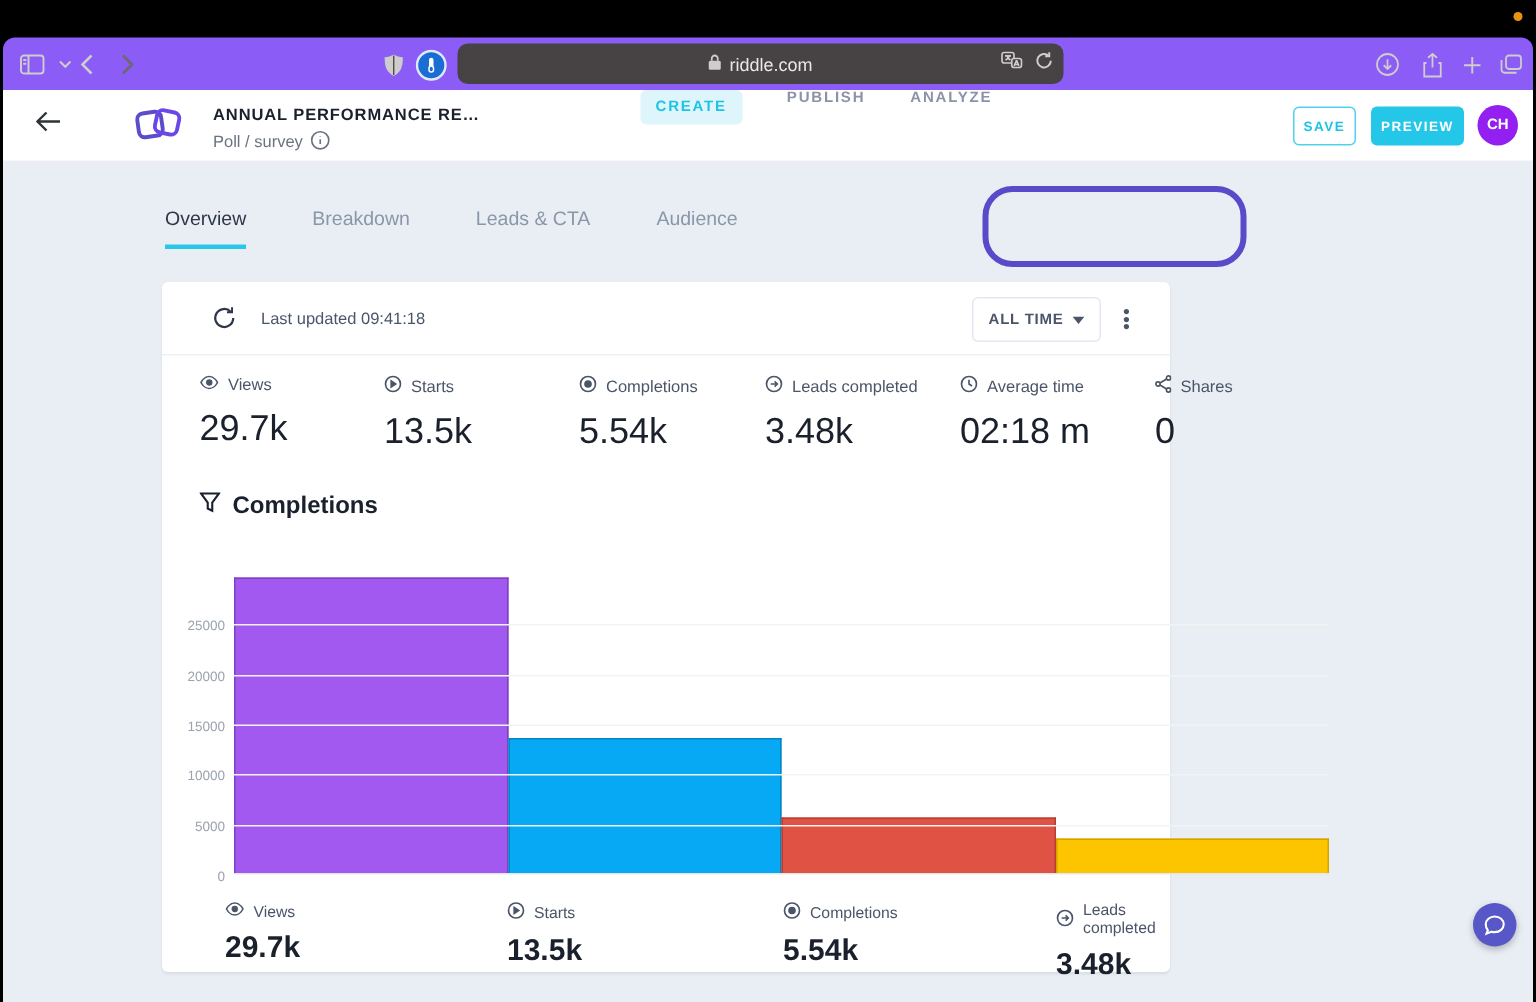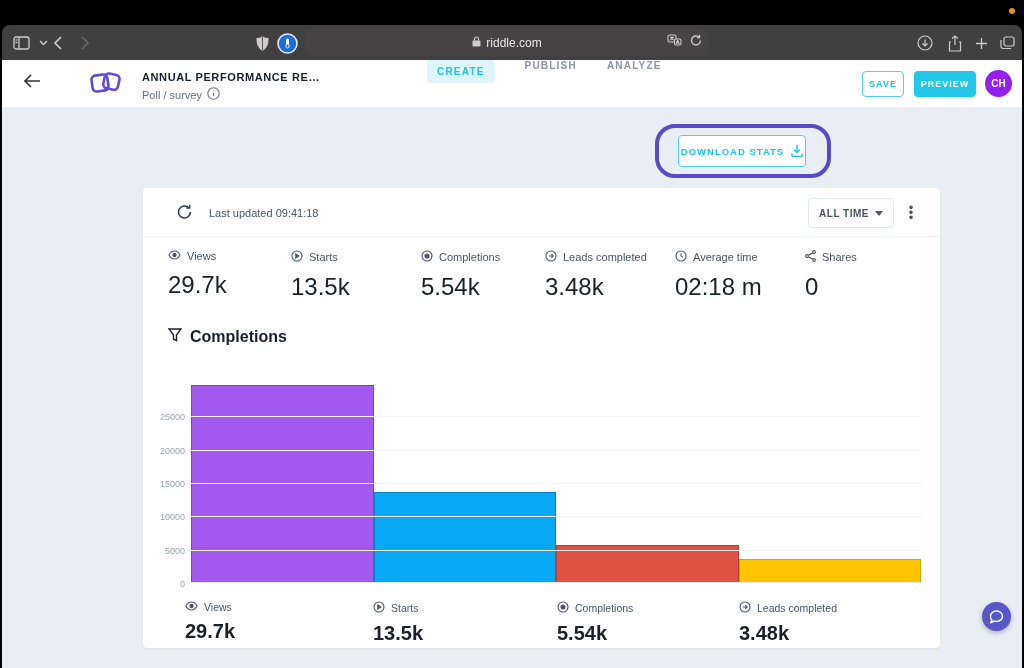--- a/index.html
+++ b/index.html
@@ -3,21 +3,21 @@
 <meta charset="utf-8">
 <style>
   * { margin:0; padding:0; box-sizing:border-box; }
   html,body { width:1024px; height:668px; overflow:hidden; }
   body { background:#000; font-family:"Liberation Sans","DejaVu Sans",sans-serif; position:relative; }
 
   
   .menubar { position:absolute; top:0; left:0; width:1024px; height:25px; background:#000; }
   .rec-dot { position:absolute; top:8px; left:1009px; width:6px; height:6px; border-radius:50%; background:#e8930c; }
   .window { position:absolute; top:25px; left:2px; width:1020px; height:643px; }
-  .toolbar { position:absolute; top:0; left:0; width:1020px; height:35px; background:#404040; border-radius:8px 8px 0 0; color:#d6d3d3; }
+  .toolbar { position:absolute; top:0; left:0; width:1020px; height:35px; background:#8b5cf6; border-radius:8px 8px 0 0; color:#d6d3d3; }
   .tb-ic { position:absolute; top:7px; display:flex; align-items:center; justify-content:center; width:22px; height:22px; color:#cfcccc; }
   .tb-ic svg { display:block; }
   .dim { color:#6e6869 !important; }
   .urlbar { position:absolute; left:303px; top:4px; width:404px; height:27px; background:#474243; border-radius:7px; display:flex; align-items:center; justify-content:center; color:#e9e7e7; font-size:12px; }
   .urlbar .lock { margin-right:5px; color:#cfcccc; }
   .url-right { position:absolute; right:7px; top:5px; display:flex; gap:8px; color:#cfcccc; }
 
   
   .appheader { position:absolute; top:35px; left:0; width:1020px; height:48px; background:#fff; border-bottom:1px solid #ededf2; }
   .back-arrow { position:absolute; left:22px; top:14px; color:#2d3436; }
@@ -32,21 +32,21 @@
   .avatar { position:absolute; right:10px; top:10px; width:27px; height:27px; border-radius:50%; background:#9320f0; color:#fff; font-size:10px; font-weight:bold; display:flex; align-items:center; justify-content:center; }
 
   
   .content { position:absolute; top:83px; left:0; width:1020px; height:560px; background:#e9edf4; }
   .tabs { position:absolute; left:108px; top:30px; display:flex; gap:44px; }
   .tab { font-size:13px; color:#8a97a8; padding-bottom:10px; }
   .tab.active { color:#2d3748; border-bottom:3px solid #29c8e8; }
   .dl-ring { position:absolute; left:653px; top:16px; width:176px; height:54px; border:4px solid #5a49c8; border-radius:20px; }
   .btn-download { position:absolute; left:676px; top:27px; width:128px; height:32px; background:#fff; border:1px solid #4fd1ec; border-radius:4px; color:var(--accent); font-size:9.5px; font-weight:bold; letter-spacing:1px; display:flex; align-items:center; justify-content:center; gap:7px; }
 
-  .card { position:absolute; left:106px; top:80px; width:797px; height:460px; background:#fff; border-radius:4px; box-shadow:0 1px 2px rgba(26,32,44,.08);margin-left:35px; }
+  .card { position:absolute; left:106px; top:80px; width:672px; height:460px; background:#fff; border-radius:4px; box-shadow:0 1px 2px rgba(26,32,44,.08); }
   .card-head { position:absolute; top:0; left:0; width:100%; height:49px; border-bottom:1px solid #eef1f4; }
   .refresh { position:absolute; left:34px; top:16px; color:#2d3748; }
   .updated { position:absolute; left:66px; top:19px; font-size:11px; color:#4a5568; }
   .range-btn { position:absolute; right:46px; top:10px; height:30px; padding:0 10px; background:#fff; border:1px solid #e2e8f0; border-radius:4px; display:flex; align-items:center; gap:6px; font-size:10px; font-weight:bold; letter-spacing:.5px; color:#4a5568; }
   .kebab { position:absolute; right:24px; top:17px; color:#4a5568; font-size:13px; letter-spacing:0; line-height:5px; text-align:center; width:10px; }
 
   .stat-col { position:absolute; top:62px; }
   .stat-label { display:flex; align-items:center; gap:6px; font-size:11px; color:#4a5568; }
   .stat-label svg { color:#4a5568; }
   .stat-value { margin-top:9px; font-size:24px; color:#1a202c; }
@@ -194,31 +194,28 @@
       <span class="nav-item">PUBLISH</span>
       <span class="nav-item">ANALYZE</span>
     </div>
     <div class="btn-save">SAVE</div>
     <div class="btn-preview">PREVIEW</div>
     <div class="avatar">CH</div>
   </div>
 
   <div class="content">
 
+    <div class="tabs">
+      <span class="tab active">Overview</span>
+      <span class="tab">Breakdown</span>
+      <span class="tab">Leads &amp; CTA</span>
+      <span class="tab">Audience</span>
+    </div>
 
     <div class="dl-ring"></div>
-    <div class="btn-download">
-      <span>DOWNLOAD STATS</span>
-      <span>
-        <svg width="12" height="13" viewBox="0 0 12 13" fill="none" stroke="currentColor" stroke-width="1.4">
-            <path d="M6 1v7M3 5.5L6 8.5 9 5.5"></path>
-            <path d="M1 9.5v2a1 1 0 001 1h8a1 1 0 001-1v-2"></path>
-          </svg>
-      </span>
-    </div>
 
     <div class="card">
       <div class="card-head">
         <span class="refresh">
           <svg width="15" height="16" viewBox="0 0 15 16" fill="none" stroke="currentColor" stroke-width="1.5">
               <path d="M13.5 8a6 6 0 11-1.7-4.2"></path>
               <path d="M12.7 0.8v3.4H9.3" fill="none" stroke-width="1.3"></path>
             </svg>
         </span>
         <span class="updated">Last updated 09:41:18</span>

